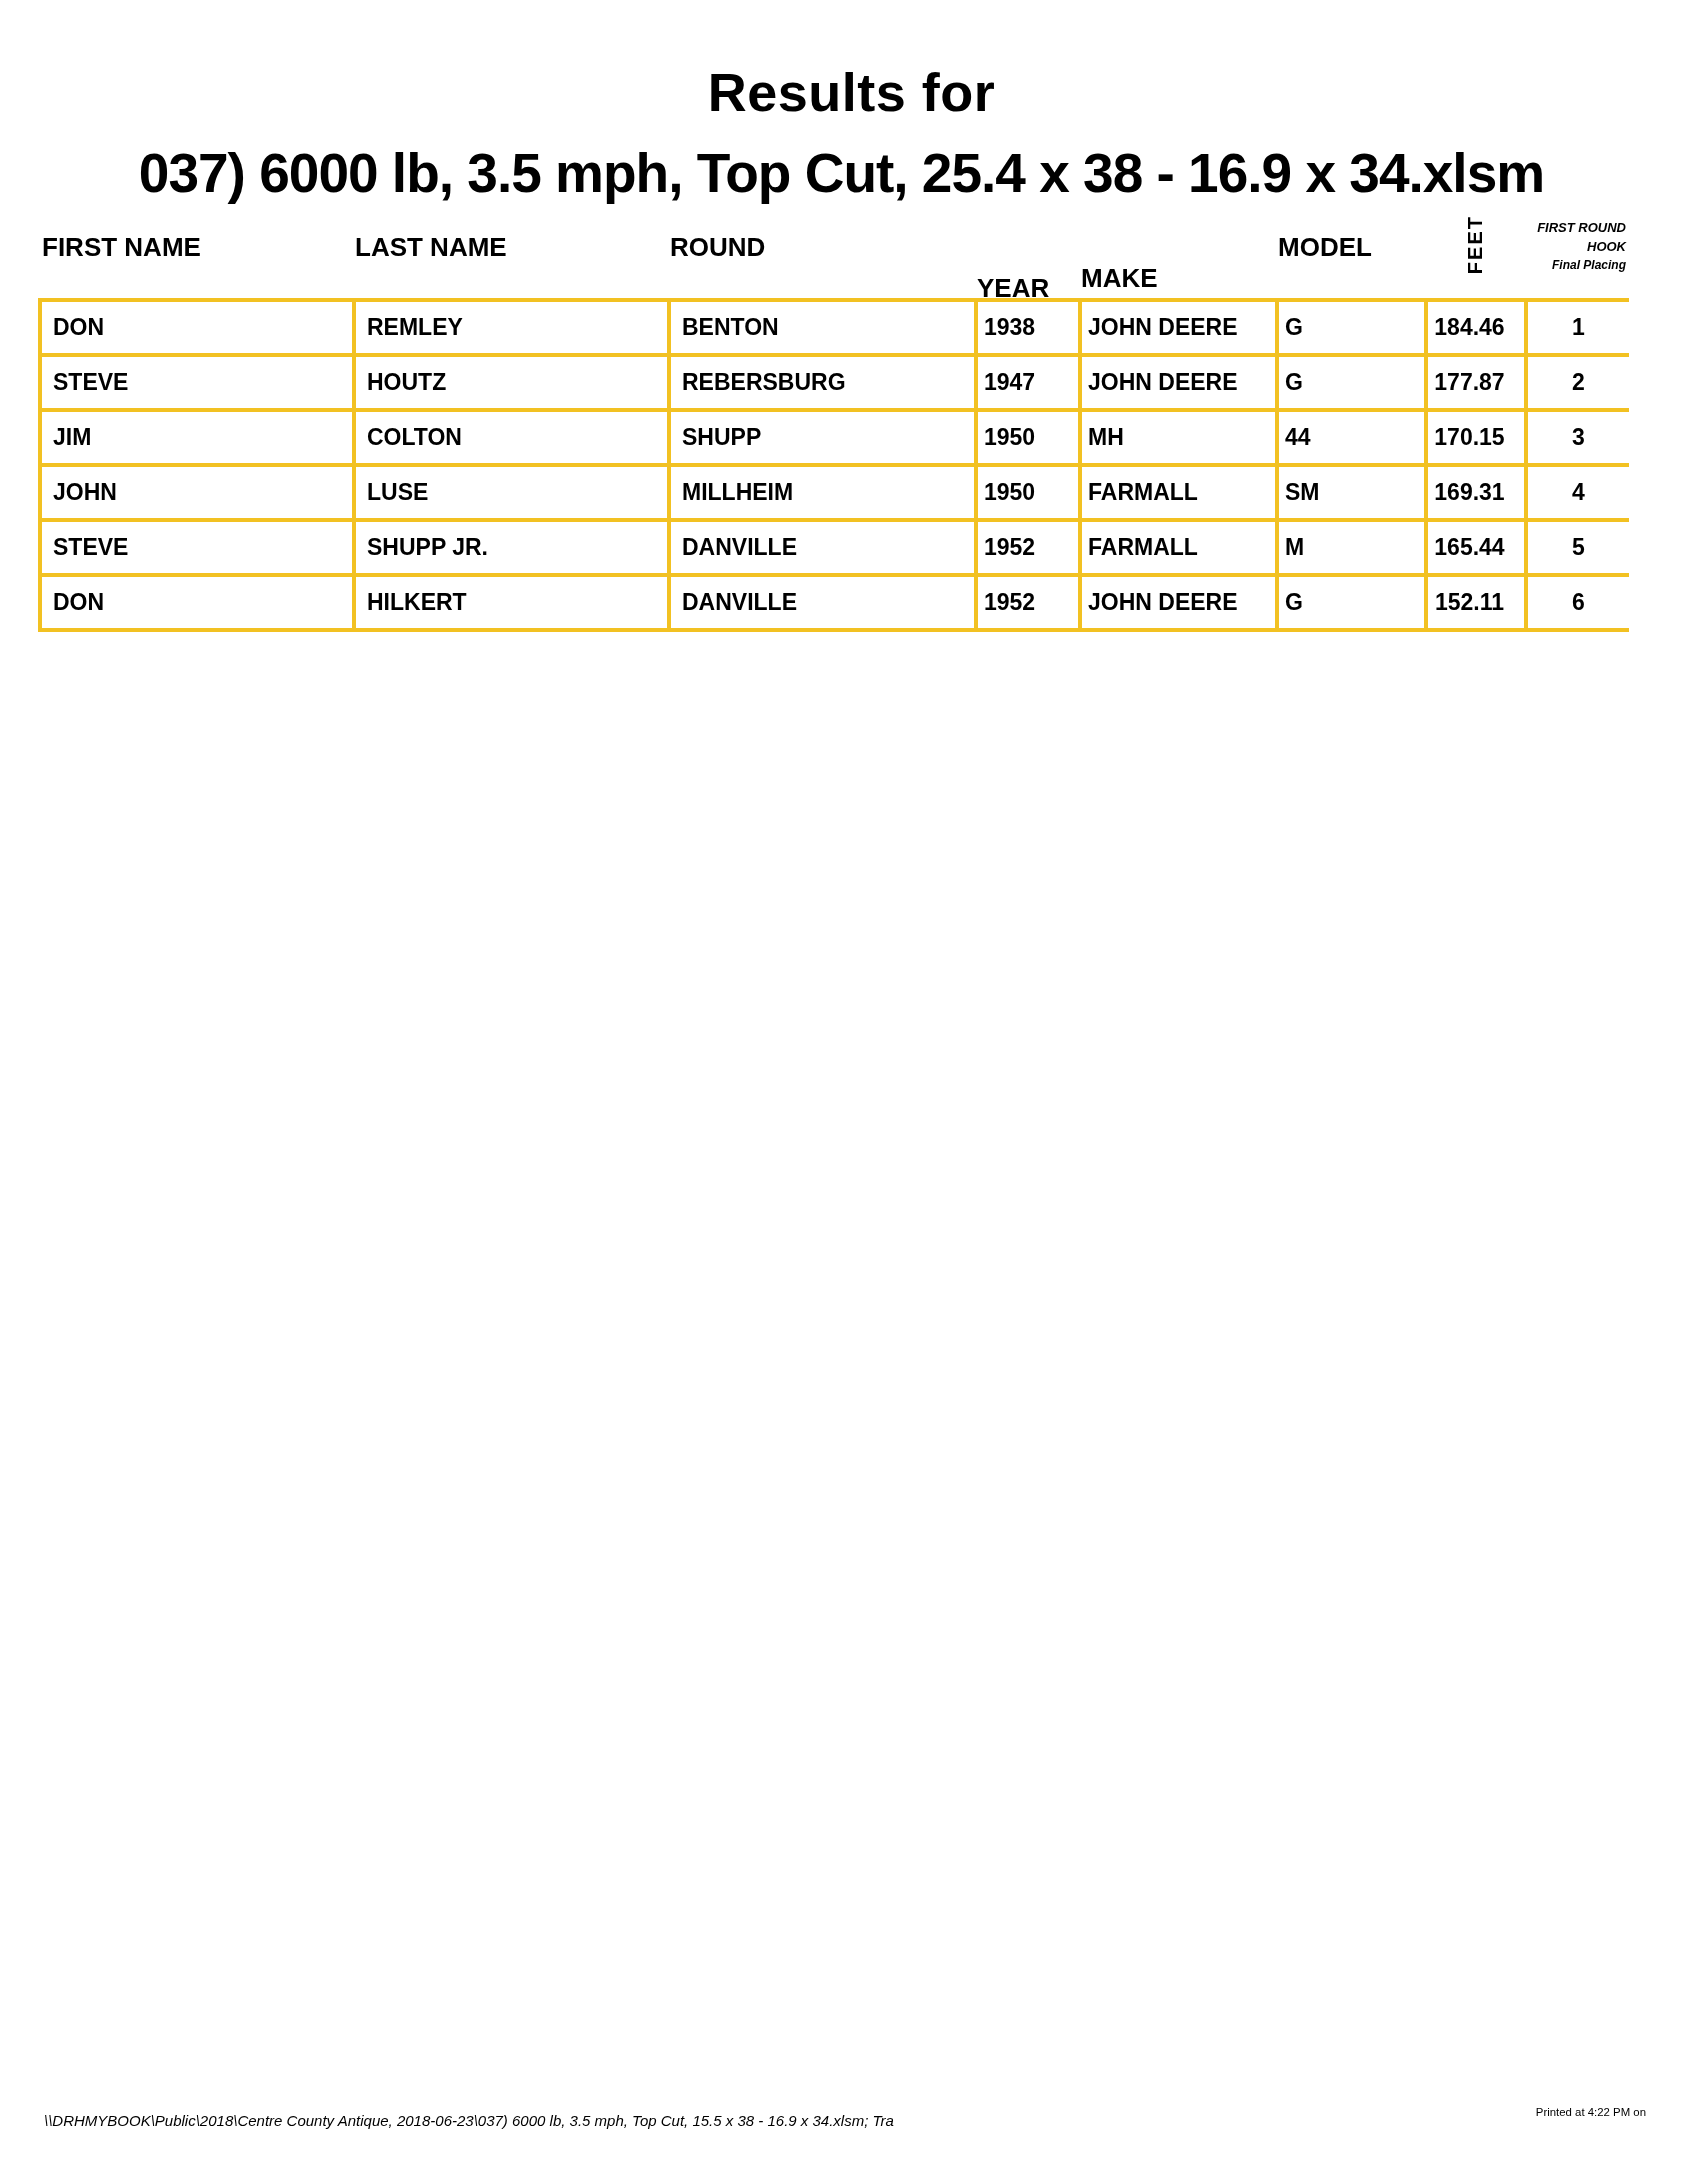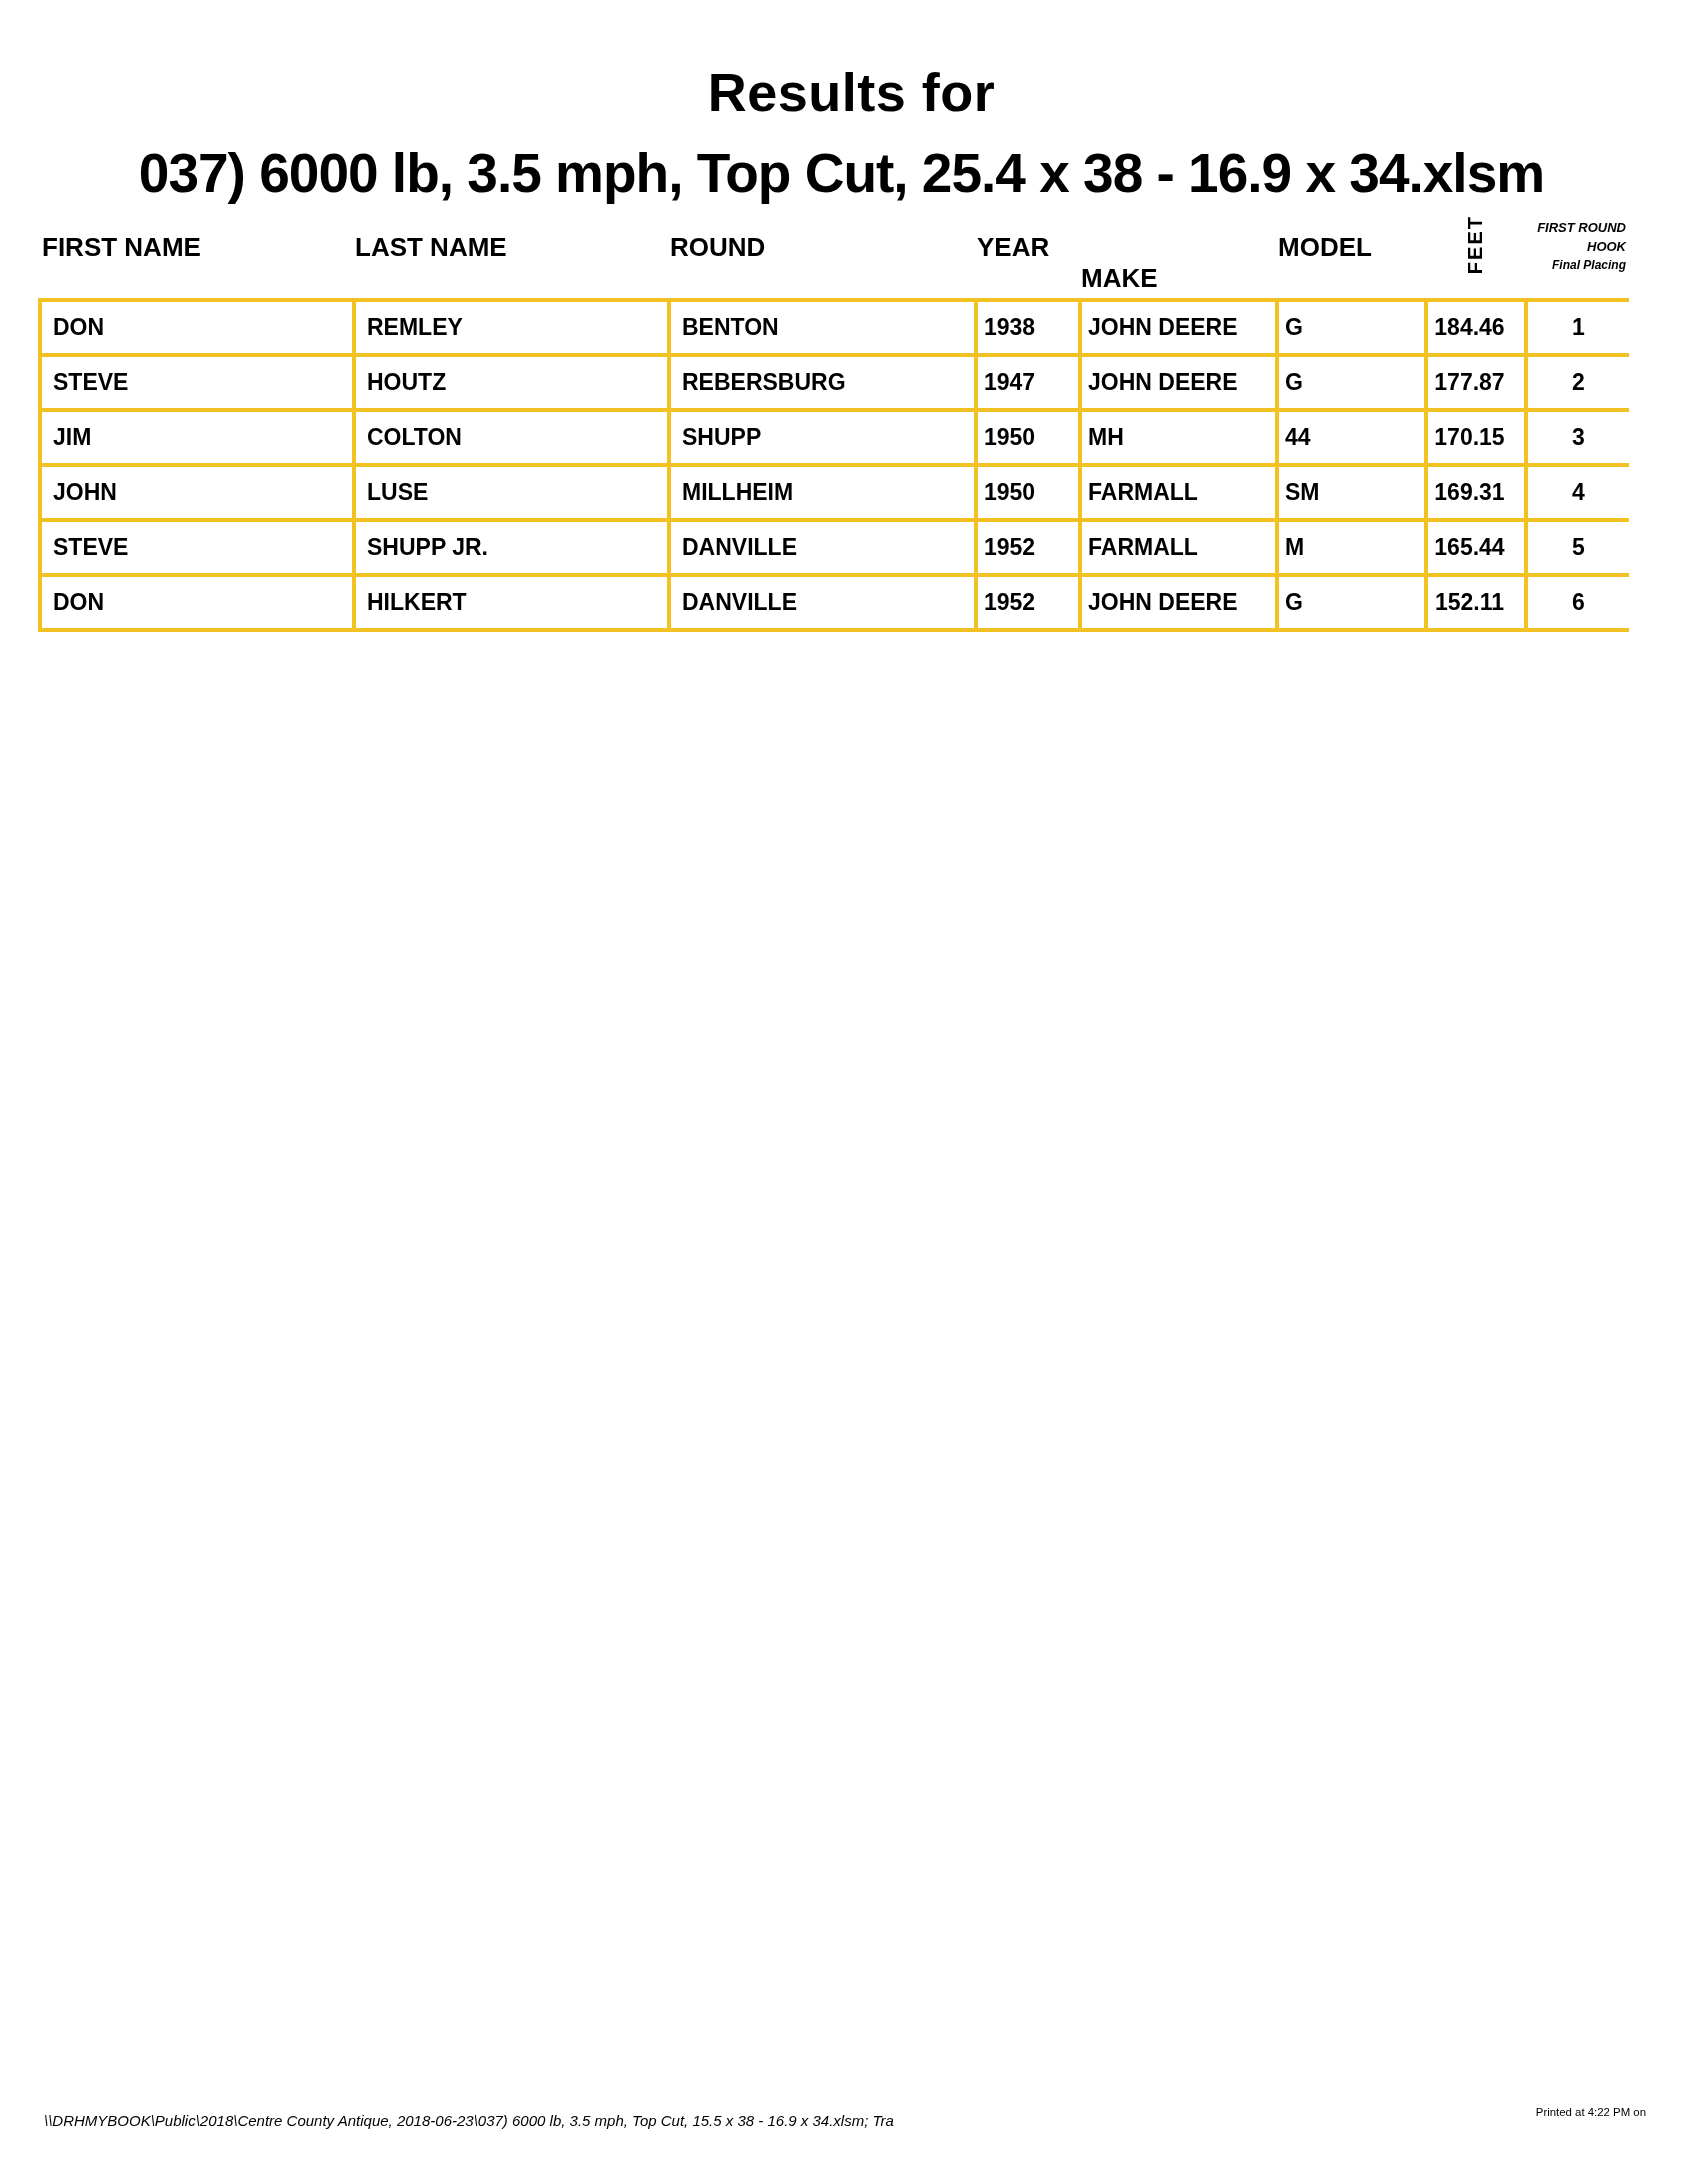--- a/index.html
+++ b/index.html
@@ -38,21 +38,21 @@
     position: absolute;
     top: 232px;
     font-size: 26px;
     font-weight: bold;
     text-align: left;
     white-space: nowrap;
   }
   .hdr-first { left: 42px;  width: 310px; }
   .hdr-last  { left: 355px; width: 311px; }
   .hdr-city  { left: 670px; width: 303px; }
-  .hdr-year  { left: 977px; width: 100px; }
+  .hdr-year  { left: 977px; width: 100px; margin-top: 41px; }
   .hdr-make  { left: 1081px; width: 193px; margin-top: 31px; }
   .hdr-model { left: 1278px; width: 145px; }
   .hdr-feet {
     position: absolute;
     left: 1427px; top: 210px;
     width: 96px; height: 69px;
     display: flex; align-items: center; justify-content: center;
   }
   .hdr-feet span {
     writing-mode: vertical-rl;

